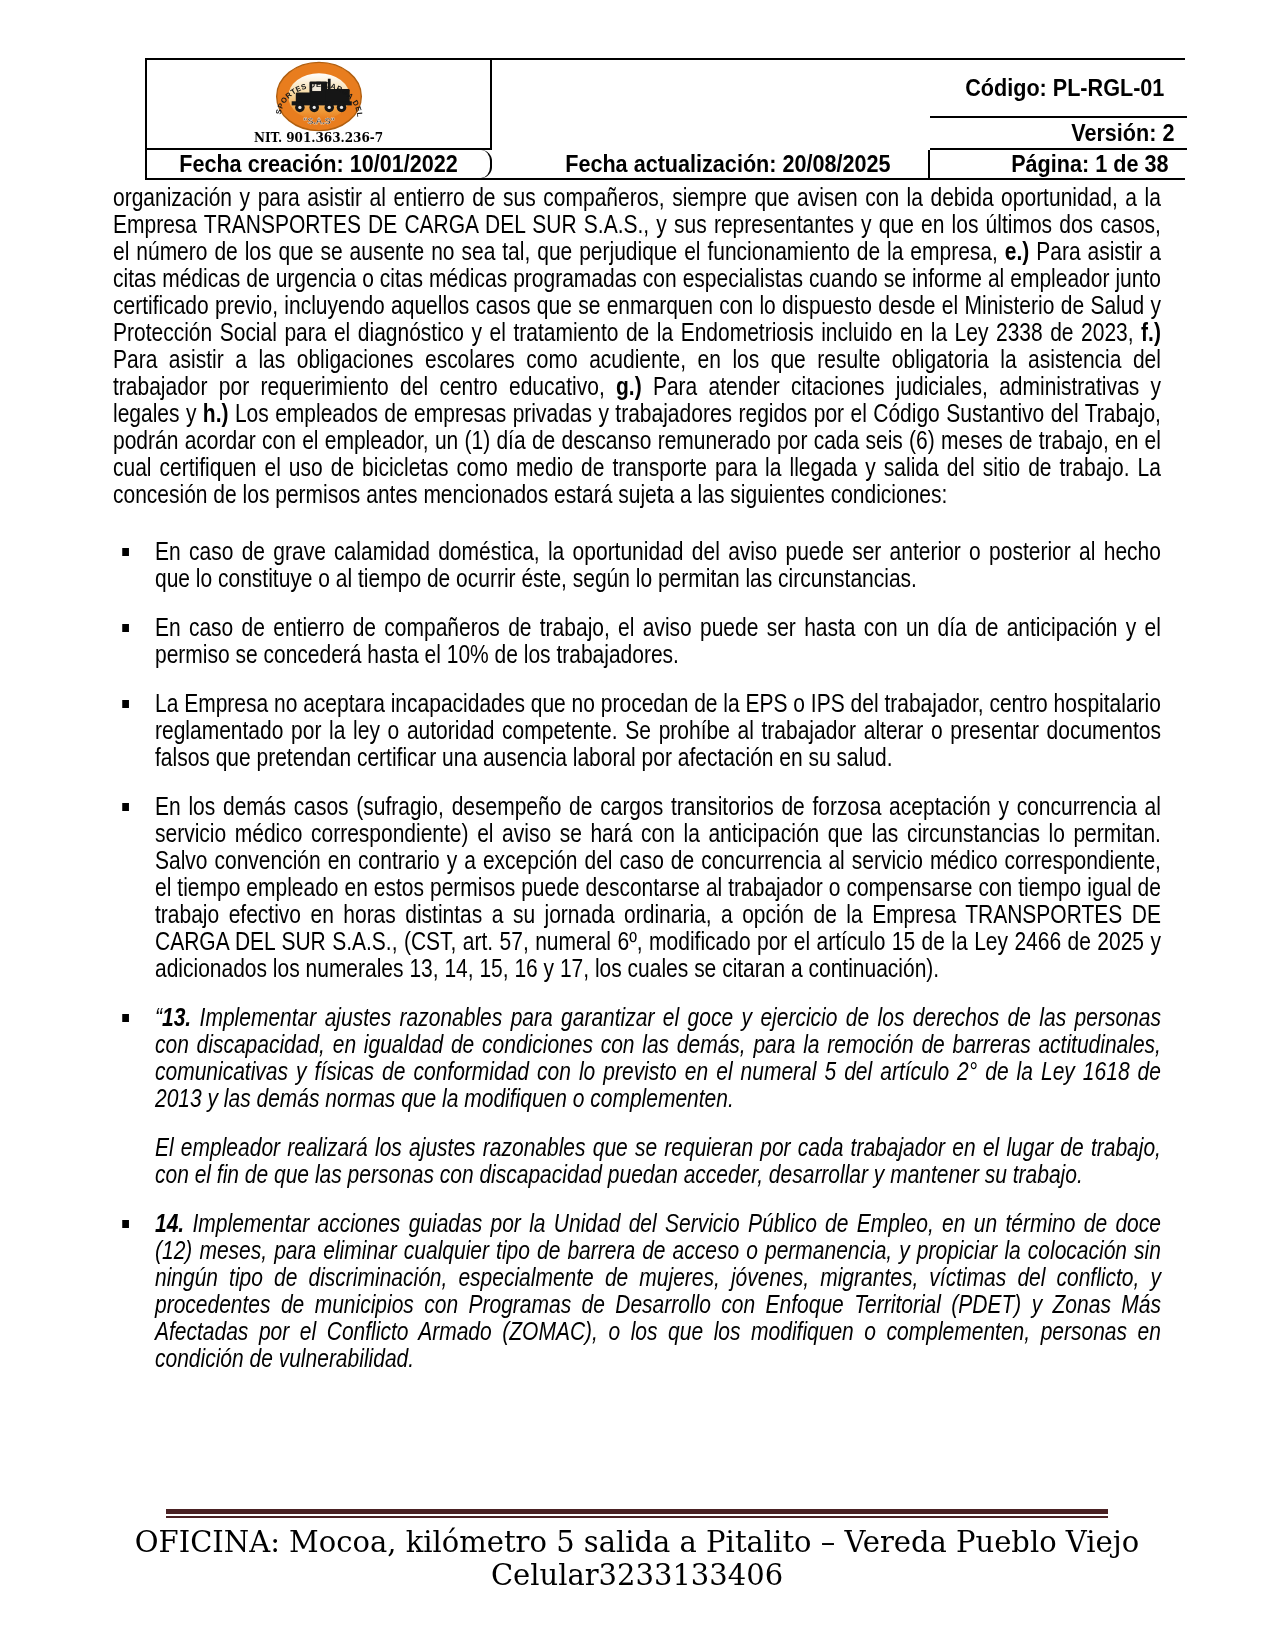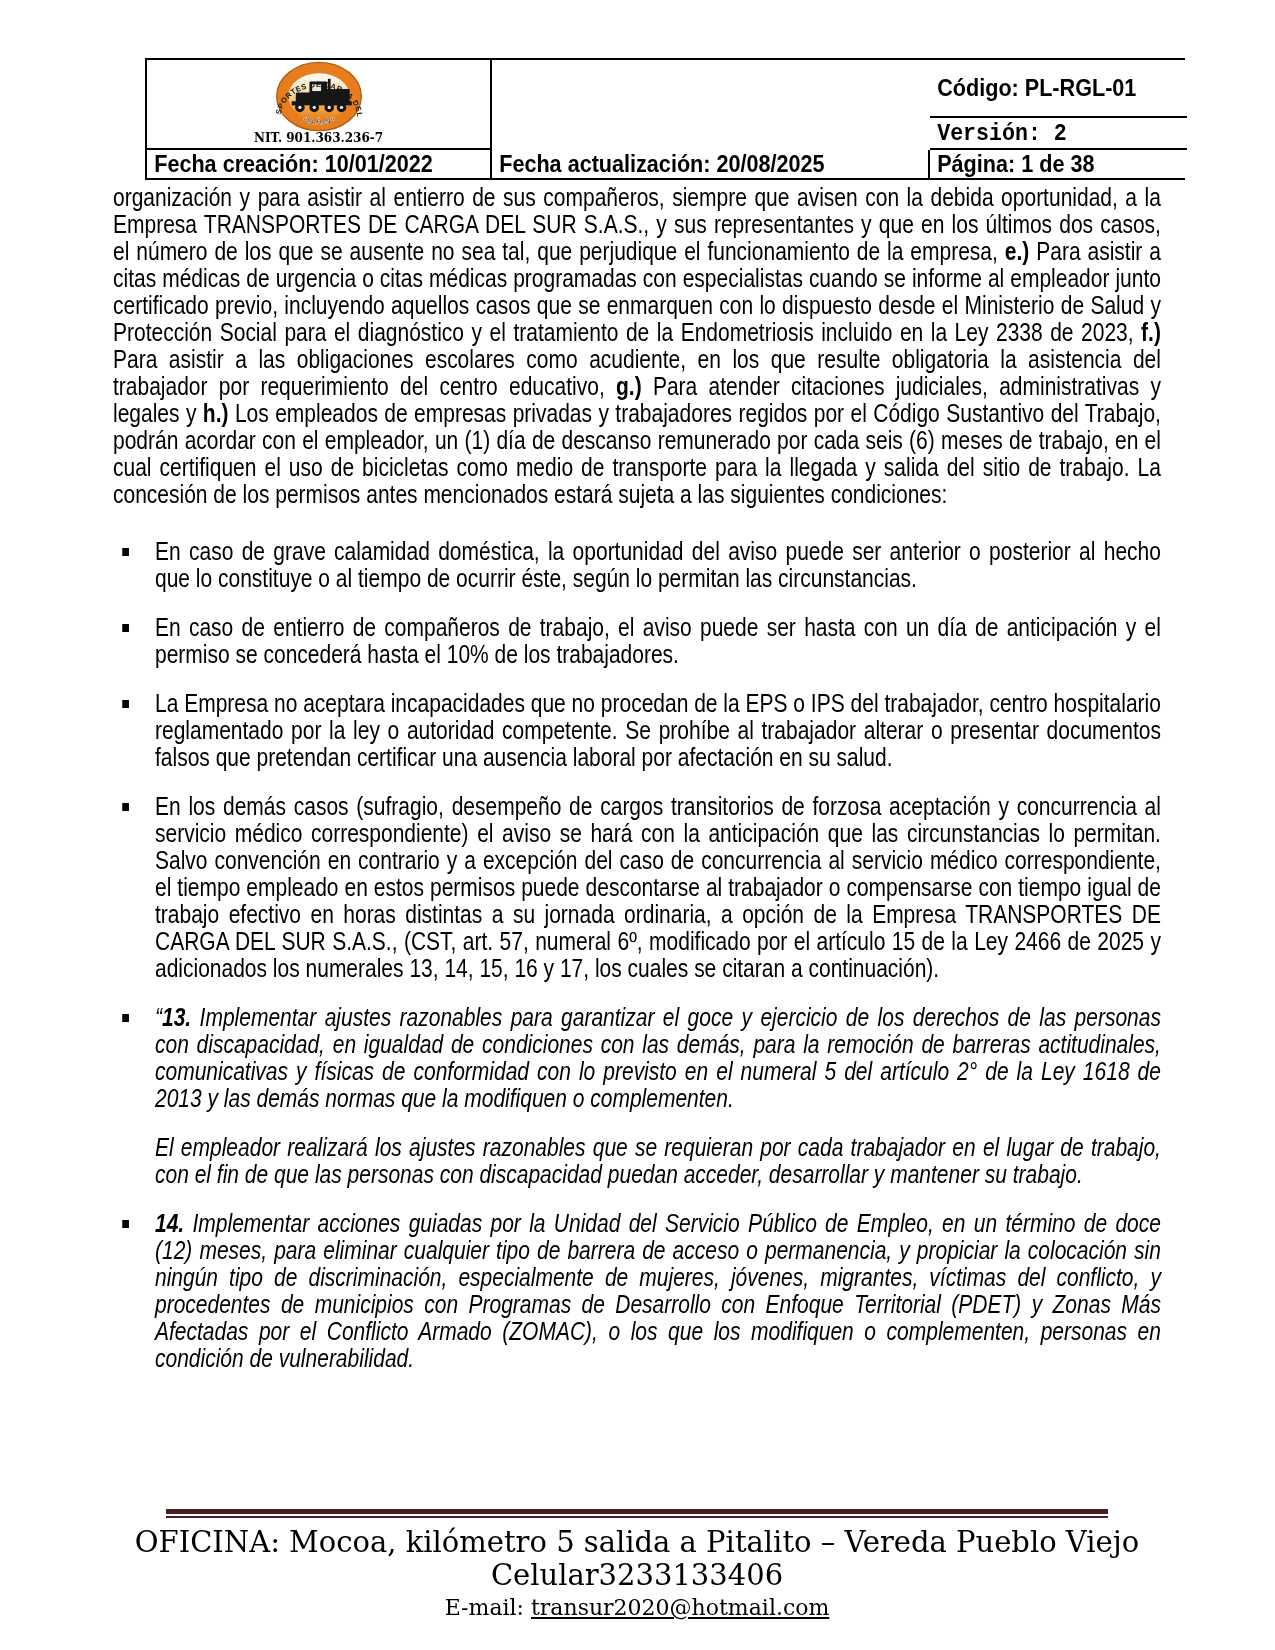--- a/index.html
+++ b/index.html
@@ -4,21 +4,21 @@
 <style>
   html,body{margin:0;padding:0;background:#ffffff;}
   .page{position:relative;width:1275px;height:1650px;background:#fff;overflow:hidden;
         font-family:"Liberation Sans",sans-serif;color:#000;}
 
   
   .header-table{position:absolute;left:145px;top:58px;width:1040px;
     display:grid;grid-template-columns:345px 438px 257px;grid-template-rows:58px 32px 28px;
     border:2px solid #000;box-sizing:border-box;}
   .cell{border-right:2px solid #000;border-bottom:2px solid #000;box-sizing:border-box;
-        display:flex;align-items:center;overflow:hidden;background:#fff;}
+        display:flex;align-items:center;overflow:hidden;background:#fff;justify-content:flex-end;}
   .cell.last-col{border-right:none;}
   .cell.last-row{border-bottom:none;}
   .logo-cell{grid-column:1;grid-row:1/3;flex-direction:column;justify-content:flex-start;padding-top:1px;}
   .title-cell{grid-column:2;grid-row:1/3;justify-content:center;}
   .doc-title{display:block;width:400px;text-align:center;font-weight:bold;font-size:29px;line-height:35px;
              transform:scaleX(0.85);transform-origin:center center;}
   .meta-text{font-weight:bold;font-size:24px;white-space:nowrap;transform:scaleX(0.9);
              transform-origin:left center;padding-left:8px;display:block;}
   .nit-text{font-family:"DejaVu Serif","Liberation Serif",serif;font-weight:bold;font-size:12px;
             line-height:20px;margin-top:-4px;}
@@ -87,25 +87,25 @@
         <text x="110" y="92" text-anchor="middle" font-size="13" font-weight="bold" font-family="Liberation Sans, sans-serif" fill="#141414" stroke="#ffffff" stroke-width="0.5">"S.A.S"</text>
       </svg>
       <div class="nit-text">NIT. 901.363.236-7</div>
     </div>
 
 
     <div class="cell last-col" style="grid-column:3;grid-row:1;">
       <span class="meta-text">Código: PL-RGL-01</span>
     </div>
 
-    <div class="cell last-col" style="grid-column:3;grid-row:2;font-family:Liberation Mono, monospace;">
+    <div class="cell last-col" style="grid-column:3;grid-row:2;">
       <span class="meta-text">Versión: 2</span>
     </div>
 
-    <div class="cell last-row" style="grid-column:1;grid-row:3;">
+    <div class="cell last-row" style="grid-column:1;grid-row:3;border-radius:11px;">
       <span class="meta-text">Fecha creación: 10/01/2022</span>
     </div>
 
     <div class="cell last-row" style="grid-column:2;grid-row:3;">
       <span class="meta-text">Fecha actualización: 20/08/2025</span>
     </div>
 
     <div class="cell last-col last-row" style="grid-column:3;grid-row:3;">
       <span class="meta-text">Página: 1 de 38</span>
     </div>
@@ -147,16 +147,15 @@
       </ul>
     </div>
   </div>
 
   <div class="footer">
     <div class="rule">
       <div class="thick"></div>
       <div class="thin"></div>
     </div>
     <div class="office">OFICINA: Mocoa, kilómetro 5 salida a Pitalito – Vereda Pueblo Viejo Celular3233133406</div>
-    <div class="email-line"><span>E-mail: </span><span class="email-link">transur2020@hotmail.com</span></div>
   </div>
 
 </div>
 
 </body></html>

